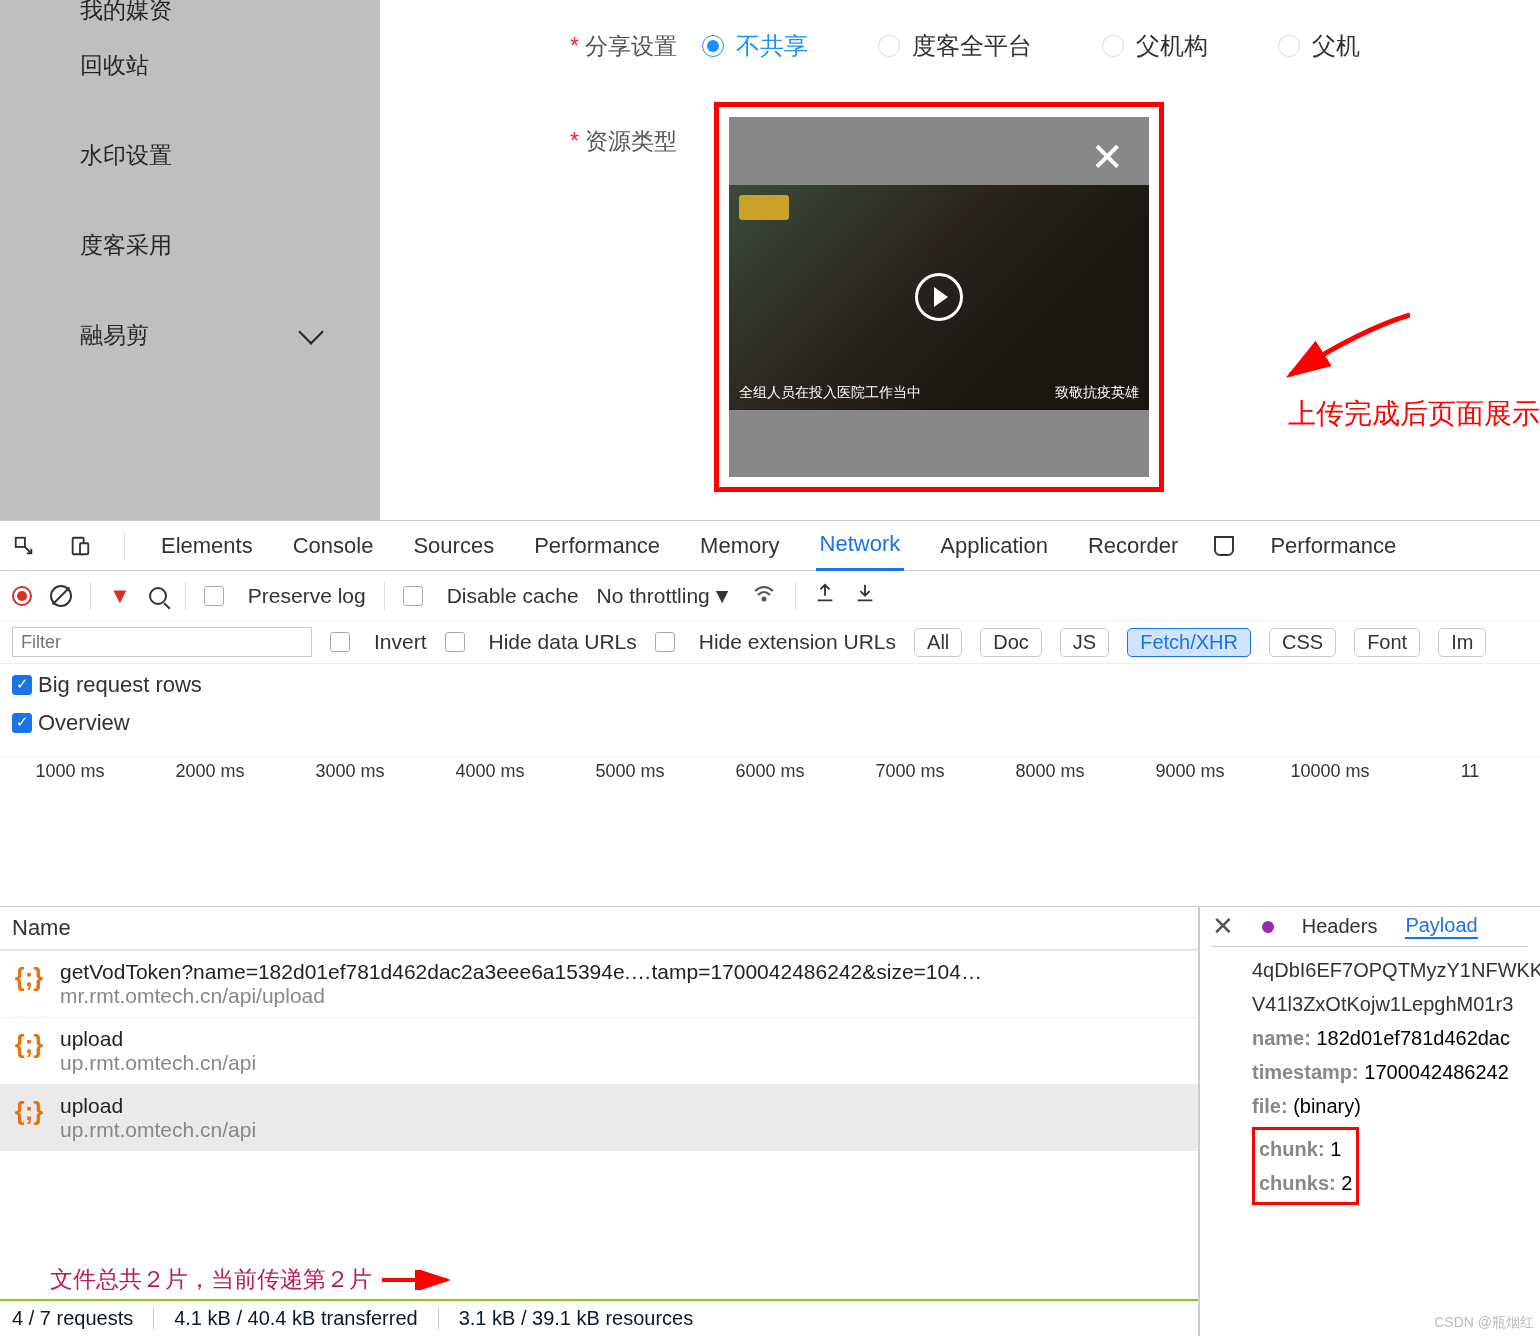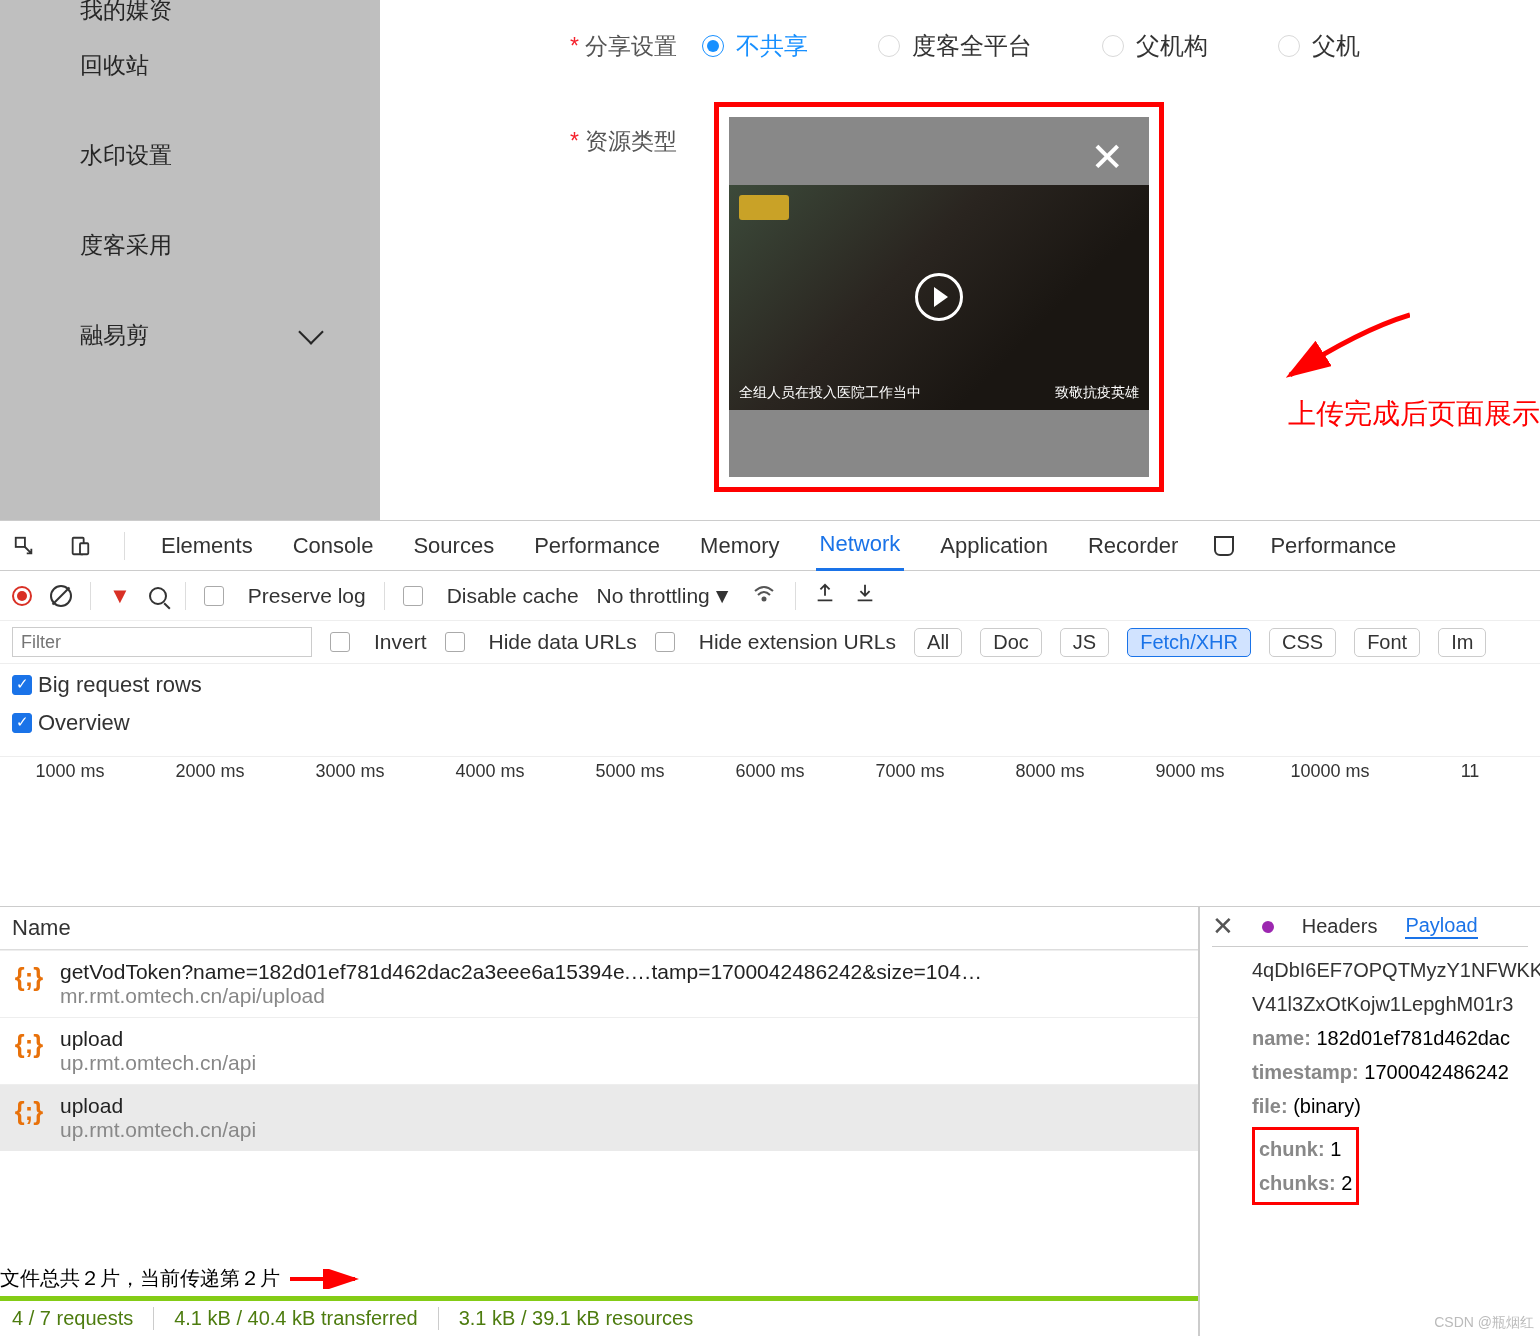--- a/index.html
+++ b/index.html
@@ -75,24 +75,24 @@
 .req-list { flex:1; border-right:2px solid #ccc; display:flex; flex-direction:column; min-width:0; }
 .req-header { padding:8px 12px; font-size:22px; border-bottom:1px solid #ddd; }
 .req-rows { flex:1; overflow:hidden; }
 .req-row { display:flex; align-items:flex-start; padding:9px 12px; gap:14px; border-top:1px solid #eee; }
 .req-row.sel { background:#eaeaea; }
 .json-ic { width:34px; height:34px; flex-shrink:0; }
 .json-ic svg { width:100%; height:100%; }
 .req-txt { flex:1; min-width:0; }
 .req-name { font-size:21px; color:#222; white-space:nowrap; overflow:hidden; text-overflow:ellipsis; }
 .req-url { font-size:21px; color:#888; }
-.req-footer { border-top:5px solid #84cc16; padding:6px 12px; font-size:20px; display:flex; gap:20px; color:#4d7c0f; }
+.req-footer { border-top:2px solid #84cc16; padding:6px 12px; font-size:20px; display:flex; gap:20px; color:#0f172a; }
 .req-footer span { border-right:1px solid #ccc; padding-right:20px; }
 .req-footer span:last-child { border-right:none; }
-.annot2 { color:#000000; font-size:20px; padding:4px 0;}
+.annot2 { color:#be185d; font-size:23px; margin-left:50px; padding:4px 0;}
 
 .detail-pane { width:340px; padding:4px 12px; font-size:20px; overflow:hidden; position:relative; }
 .detail-tabs { display:flex; align-items:center; gap:28px; border-bottom:1px solid #ccc; padding-bottom:4px; margin-bottom:6px; }
 .detail-tabs .close-x { font-size:26px; color:#555; cursor:pointer; }
 .detail-tabs .dot { width:12px; height:12px; background:#9c27b0; border-radius:50%; }
 .detail-tab { cursor:pointer; }
 .detail-tab.active { color:#1a73e8; border-bottom:2px solid #1a73e8; }
 .mono { font-family:Menlo,Consolas,monospace; font-size:20px; line-height:1.7; white-space:nowrap;margin-left:40px; }
 .mono .k { color:#888; font-weight:600; }
 .mono .v { color:#000; }

